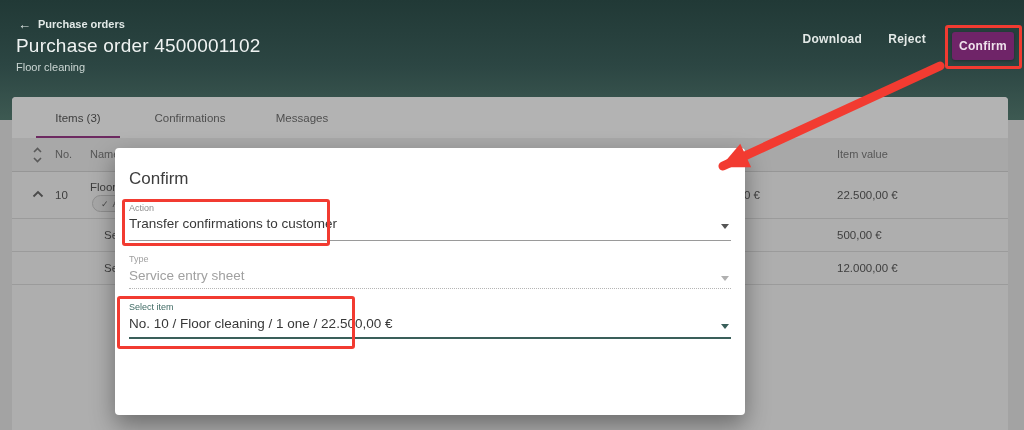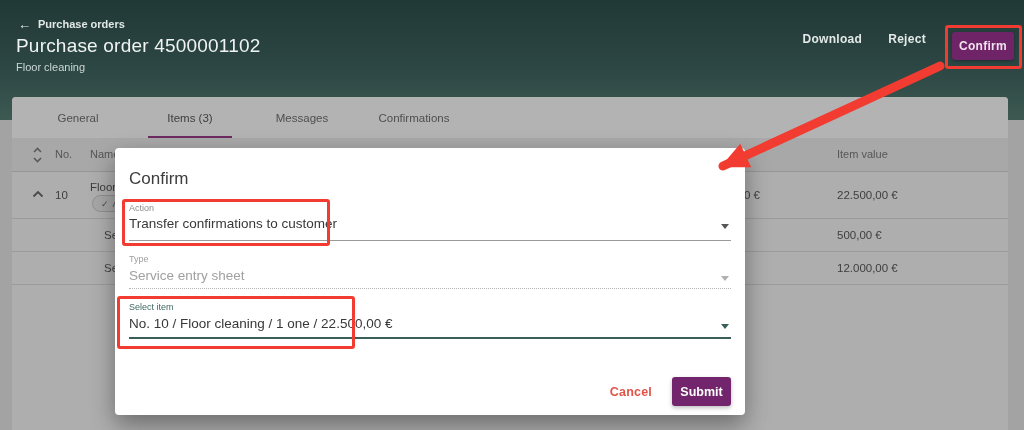--- a/index.html
+++ b/index.html
@@ -94,24 +94,23 @@
     <div class="hdr-actions">
       <span class="hdr-btn">Download</span>
       <span class="hdr-btn">Reject</span>
       <button class="confirm-btn">Confirm</button>
     </div>
   </div>
 
   <div class="card">
 
     <div class="tabs">
-      <div class="tab">General</div>
       <div class="tab active">Items (3)</div>
+      <div class="tab">Confirmations</div>
       <div class="tab">Messages</div>
-      <div class="tab">Confirmations</div>
     </div>
 
     <div class="thead">
       <span class="sort-ic" style="top:8px;">
         <svg class="mini" width="11" height="18" viewBox="0 0 11 18">
           <path d="M2 6 L5.5 2.5 L9 6" fill="none" stroke="#5a5a5a" stroke-width="1.6"></path>
           <path d="M2 12 L5.5 15.5 L9 12" fill="none" stroke="#5a5a5a" stroke-width="1.6"></path>
         </svg>
       </span>
       <span class="th" style="left:43px;">No.</span>
@@ -157,24 +156,20 @@
     <div class="fld-label muted" style="top:106px;">Type</div>
     <div class="fld-value muted" style="top:120px;">Service entry sheet</div>
     <div class="dd-arrow dim" style="top:128px;"></div>
     <div class="fld-line dotted" style="top:140px;"></div>
 
     <div class="fld-label teal-label" style="top:154px;">Select item</div>
     <div class="fld-value" style="top:168px;">No. 10 / Floor cleaning / 1 one / 22.500,00 €</div>
     <div class="dd-arrow teal" style="top:176px;"></div>
     <div class="fld-line focus" style="top:189px;"></div>
 
-    <div class="m-actions">
-      <span class="cancel-btn">Cancel</span>
-      <button class="submit-btn">Submit</button>
-    </div>
   </div>
 
   <div class="ann-rect ann-confirm"></div>
   <div class="ann-rect ann-action"></div>
   <div class="ann-rect ann-select"></div>
   <svg class="ann-arrow" width="1024" height="430" viewBox="0 0 1024 430">
     <defs>
       <marker id="ah" markerUnits="userSpaceOnUse" markerWidth="32" markerHeight="30" refX="26" refY="14" orient="auto">
         <path d="M1,1 L29,14 L1,27 Z" fill="#f23b31"></path>
       </marker>

